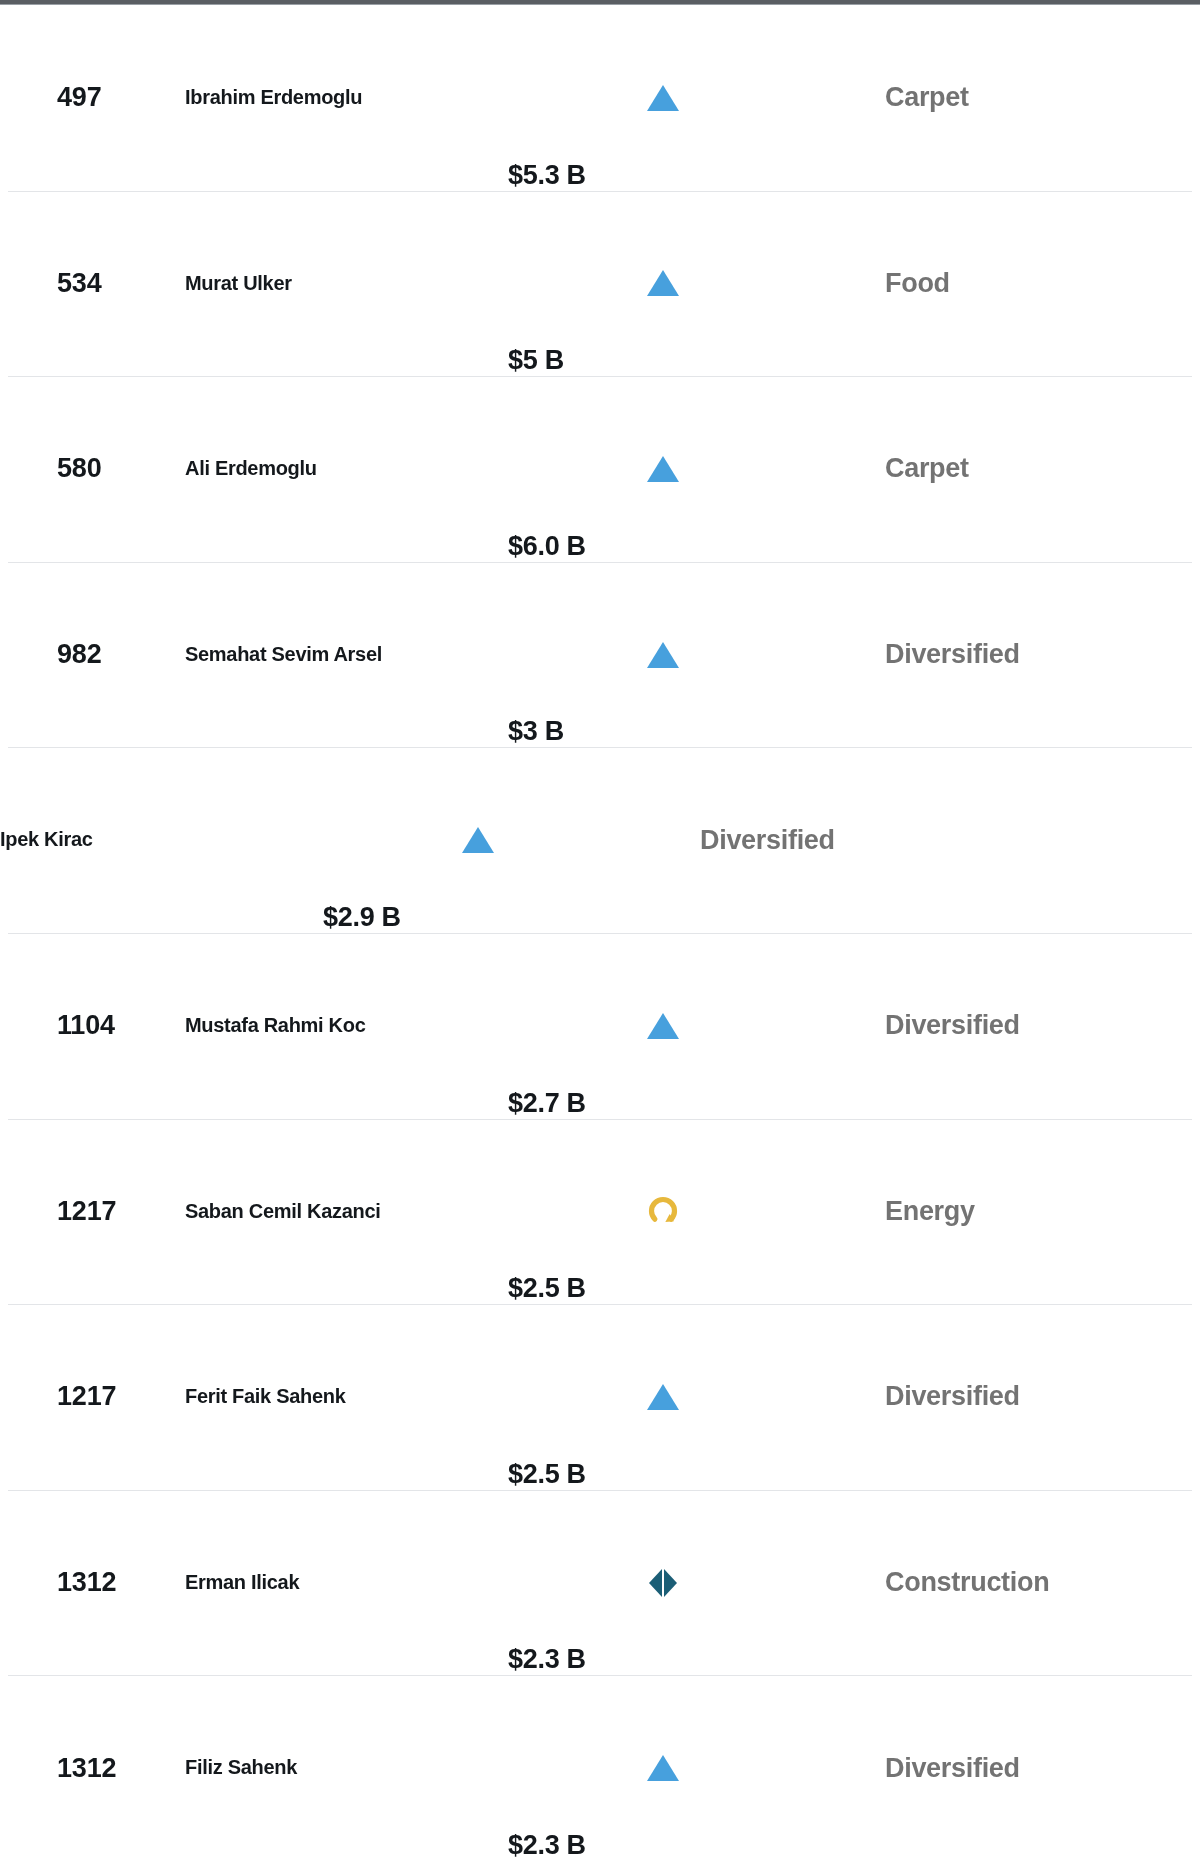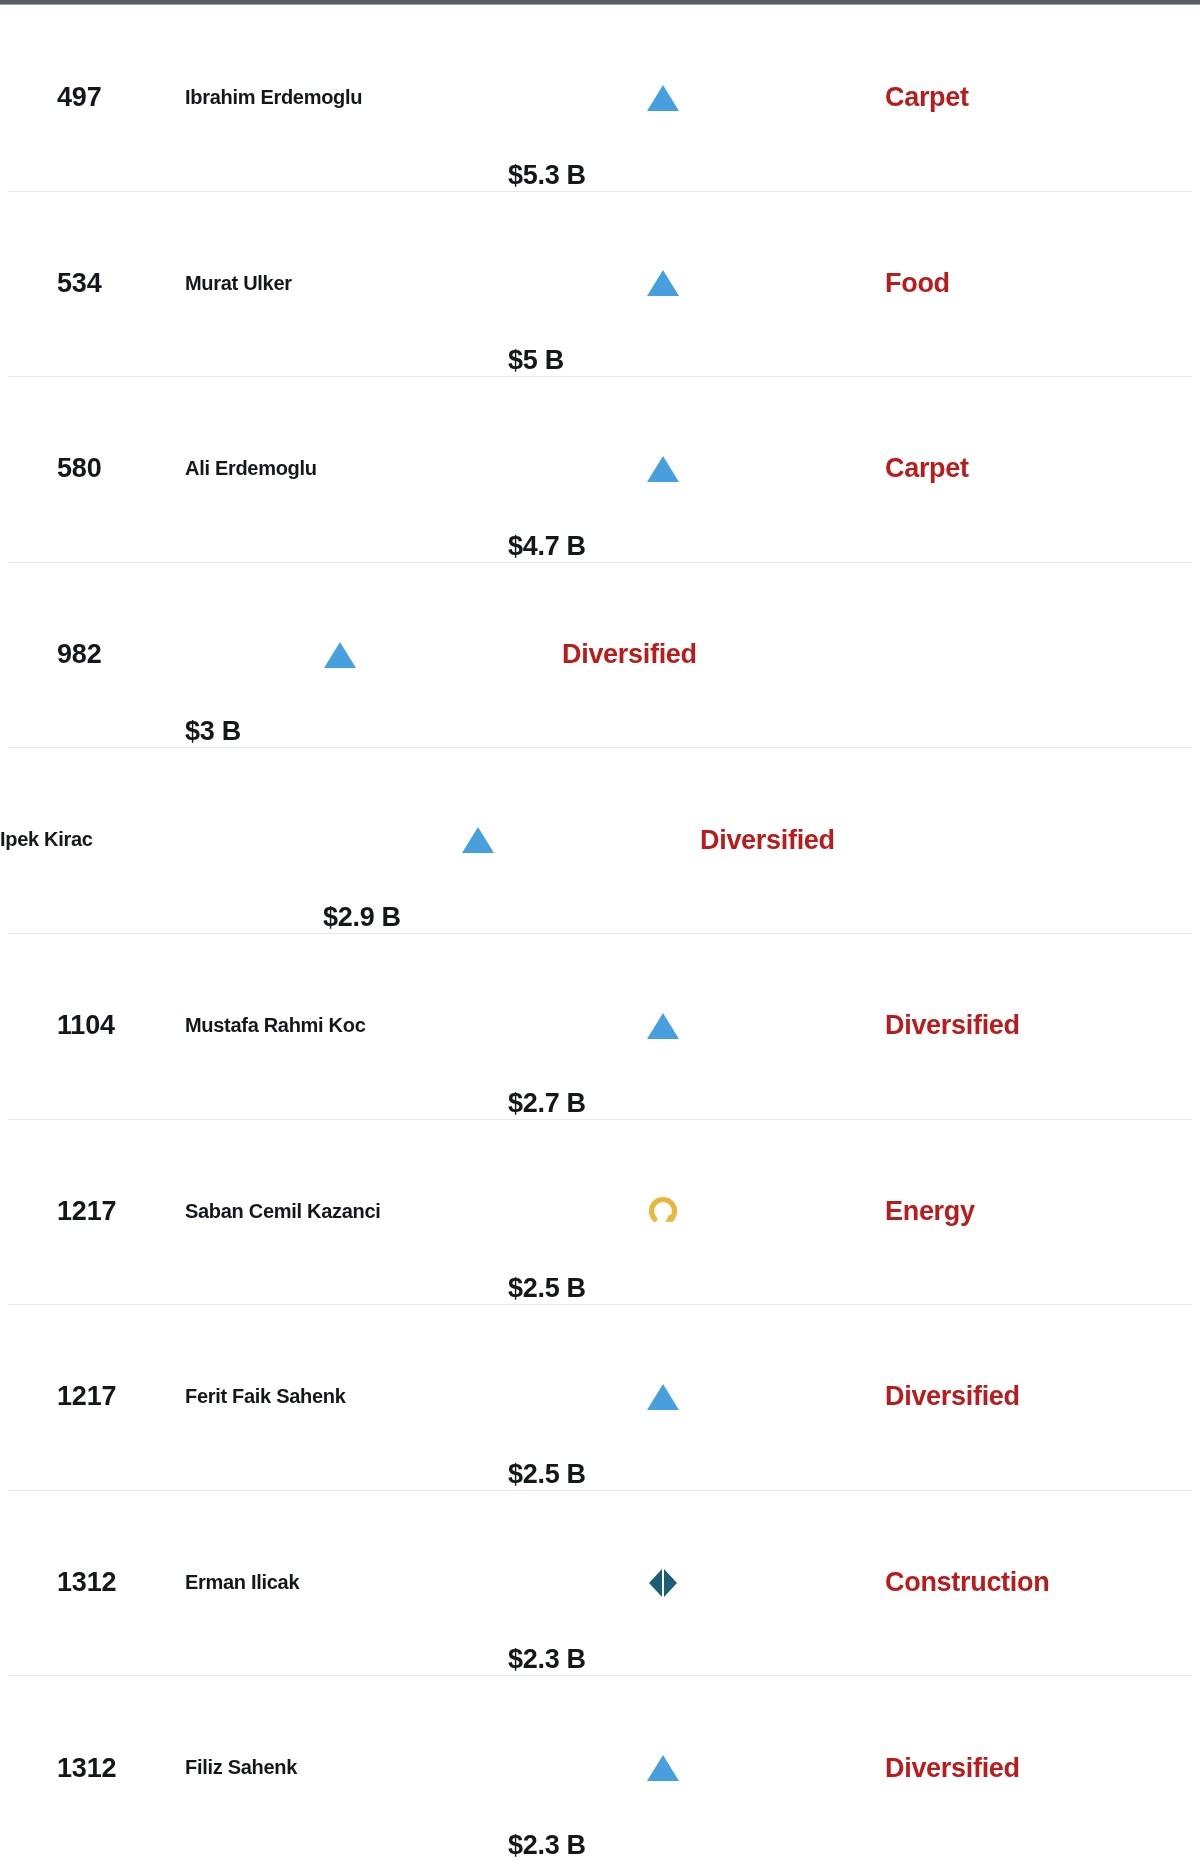--- a/index.html
+++ b/index.html
@@ -102,21 +102,21 @@
     width: 250px;
     padding-left: 11px;
   }
 
   .c-industry {
     flex: 1;
     padding-left: 0px;
     font-size: 27px;
     font-weight: 700;
     letter-spacing: -0.3px;
-    color: #b91c1c;
+    color: #737373;
   }
 
   
   .ico {
     display: inline-block;
     line-height: 0;
   }
   .ico svg { display: block; }
 </style>
 </head>
@@ -170,36 +170,39 @@
         </div>
       </div>
       <div class="row">
         <div class="cell c-rank">
           <span>580</span>
         </div>
         <div class="cell c-name">
           <span>Ali Erdemoglu</span>
         </div>
         <div class="cell c-value">
-          <span>$4.7 B</span>
+          <span>$6.0 B</span>
         </div>
         <div class="cell c-change">
           <span class="ico">
             <svg width="34" height="30" viewBox="0 0 34 30" aria-hidden="true">
               <polygon points="17,2 33,28 1,28" fill="#47a0dd"></polygon>
             </svg>
           </span>
         </div>
         <div class="cell c-industry">
           <span>Carpet</span>
         </div>
       </div>
       <div class="row">
         <div class="cell c-rank">
           <span>982</span>
+        </div>
+        <div class="cell c-name">
+          <span>Semahat Sevim Arsel</span>
         </div>
         <div class="cell c-value">
           <span>$3 B</span>
         </div>
         <div class="cell c-change">
           <span class="ico">
             <svg width="34" height="30" viewBox="0 0 34 30" aria-hidden="true">
               <polygon points="17,2 33,28 1,28" fill="#47a0dd"></polygon>
             </svg>
           </span>

